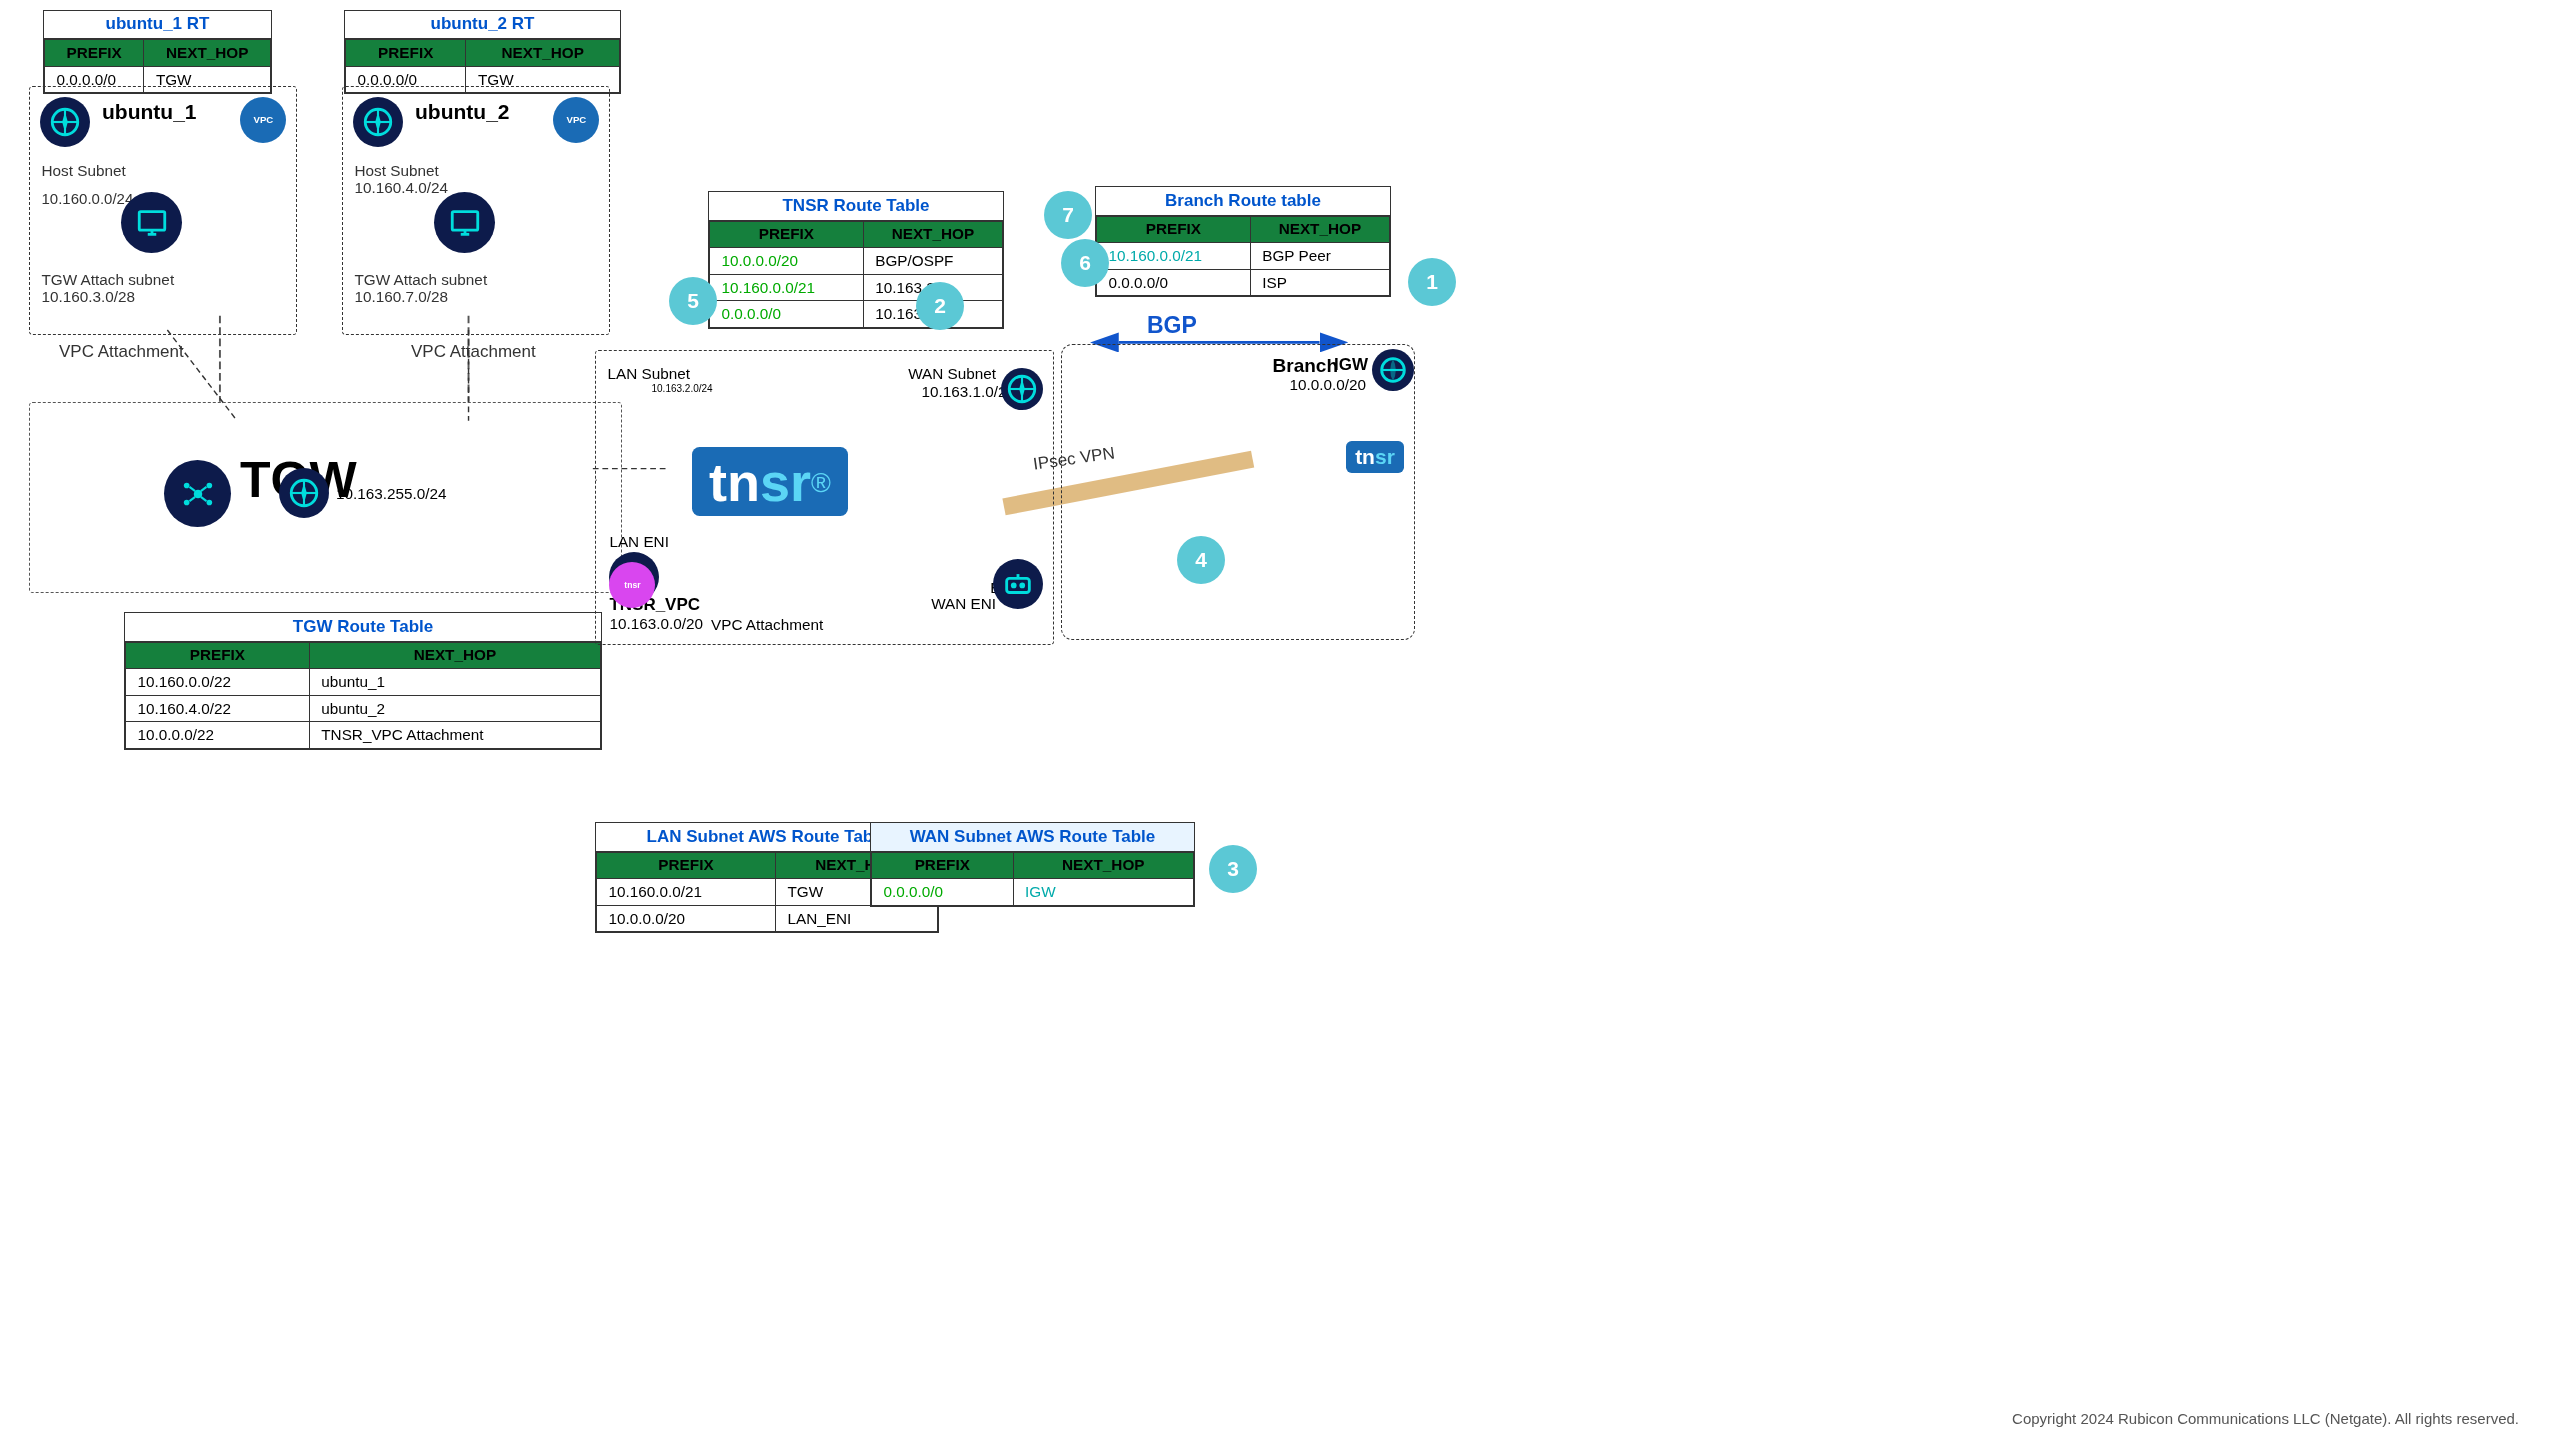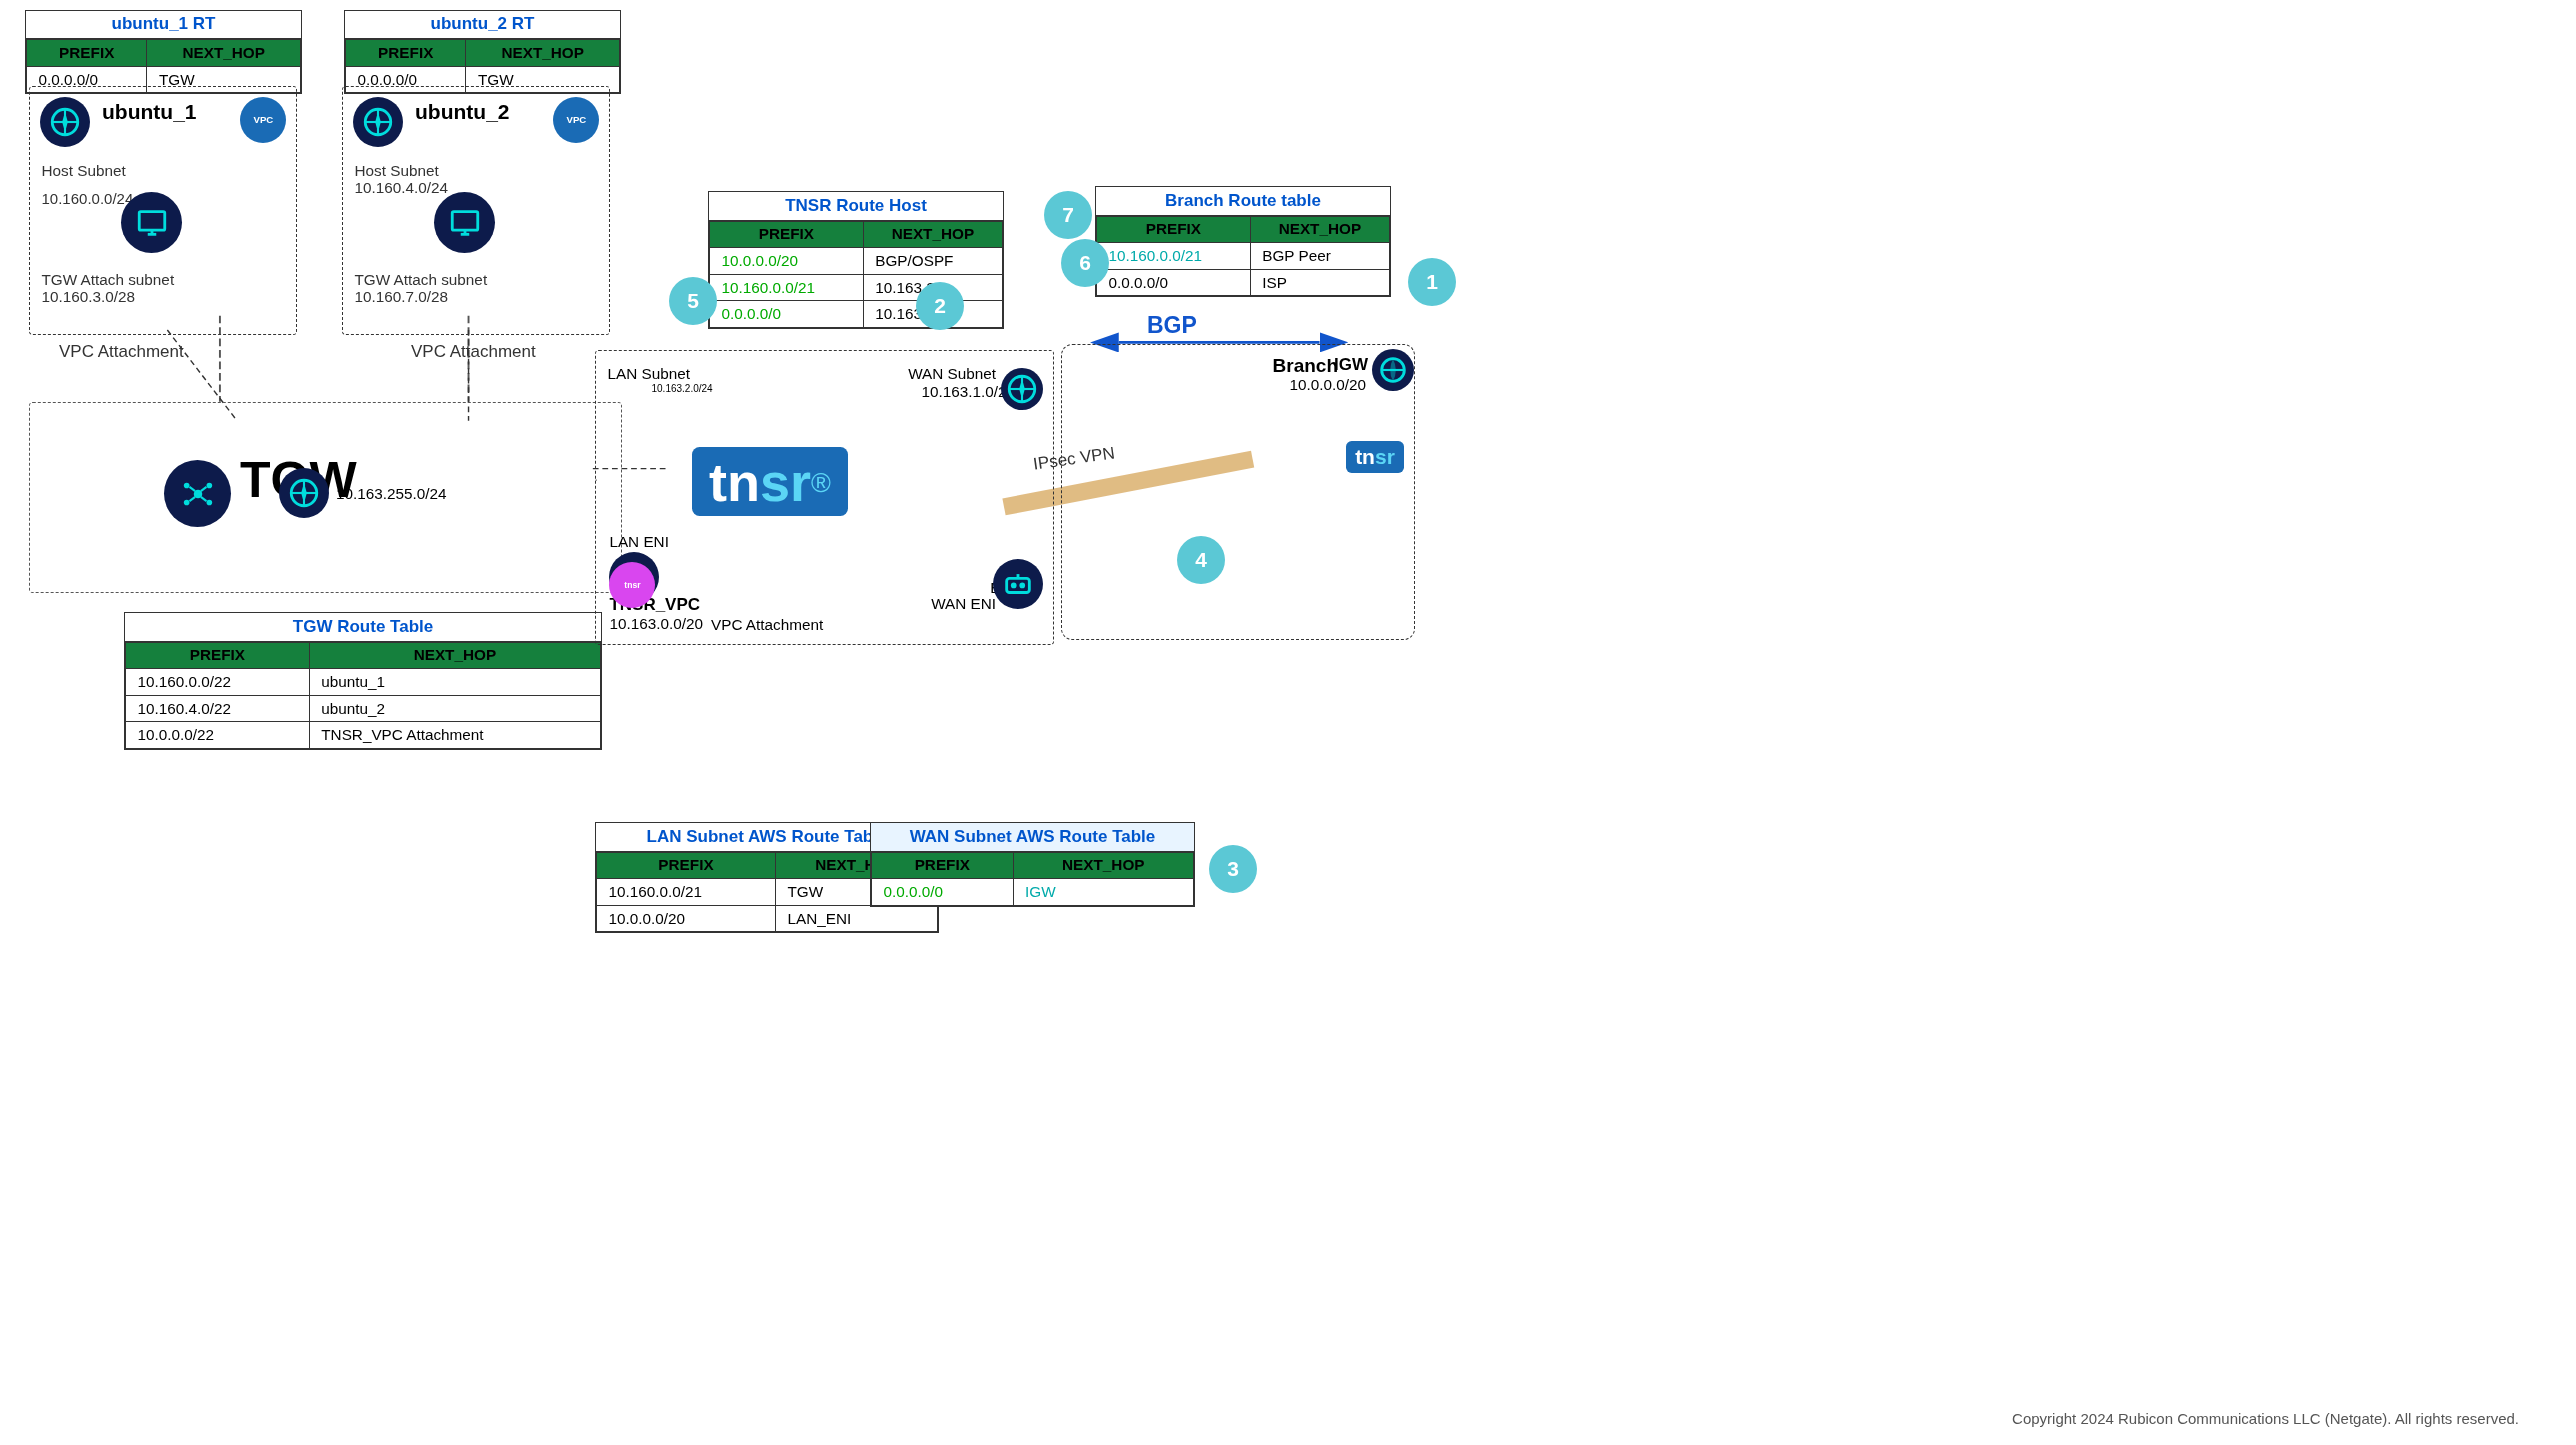--- a/index.html
+++ b/index.html
@@ -196,21 +196,21 @@
   </defs>
   <line x1="1170" y1="358" x2="1380" y2="358" stroke="#1155cc" stroke-width="3" marker-start="url(#arrowhead-left)" marker-end="url(#arrowhead-right)"></line>
 
   <line x1="1050" y1="530" x2="1310" y2="480" stroke="#d4a050" stroke-width="18" opacity="0.7"></line>
 
   <line x1="624" y1="502" x2="623" y2="502" stroke="#333" stroke-width="1.5" stroke-dasharray="6,4"></line>
 </svg>
 
 <div class="diagram-container">
 
-  <div class="route-table" style="left:25px; top:9.6px; width:277px;">
+  <div class="route-table" style="left:43px; top:9.6px; width:229px;">
     <div class="route-table-header">ubuntu_1 RT</div>
     <table>
       <tbody>
           <tr>
         <th>PREFIX</th>
         <th>NEXT_HOP</th>
       </tr>
       <tr>
         <td>0.0.0.0/0</td>
         <td>TGW</td>
@@ -347,21 +347,21 @@
       </tr>
       <tr>
         <td>10.0.0.0/22</td>
         <td>TNSR_VPC Attachment</td>
       </tr>
     </tbody>
       </table>
   </div>
 
   <div class="route-table" style="left:708px; top:191px; width:296px;">
-    <div class="route-table-header">TNSR Route Host</div>
+    <div class="route-table-header">TNSR Route Table</div>
     <table>
       <tbody>
           <tr>
         <th>PREFIX</th>
         <th>NEXT_HOP</th>
       </tr>
       <tr>
         <td class="green">10.0.0.0/20</td>
         <td>BGP/OSPF</td>
       </tr>

